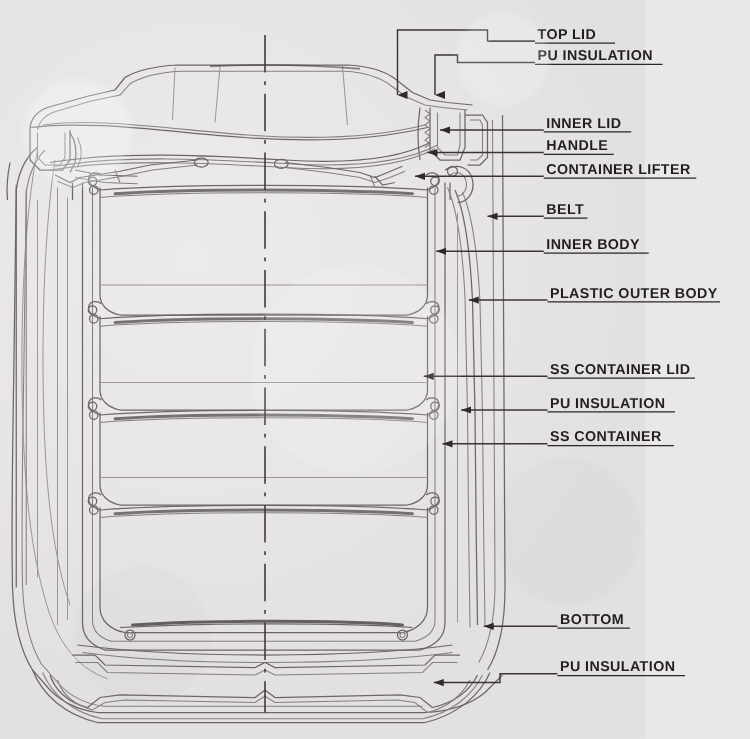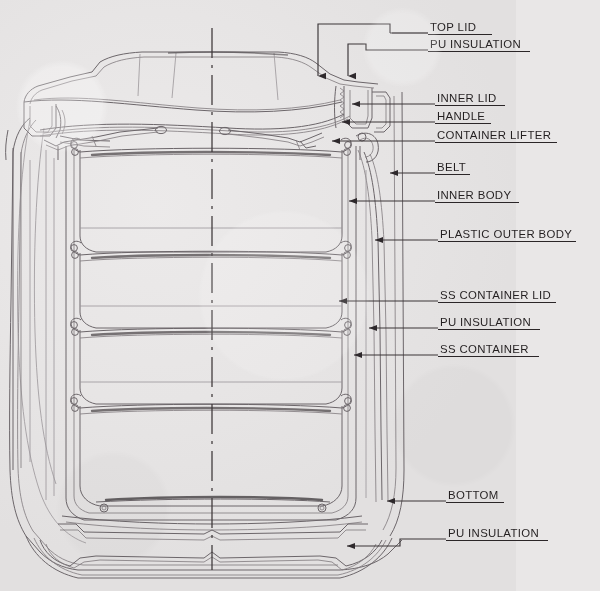--- a/index.html
+++ b/index.html
@@ -10,20 +10,21 @@
     font-family:"Liberation Sans", sans-serif;
     overflow:hidden;
     position:relative;
   }
   #sheet{
     position:absolute;
     inset:0;
     width:516px;height:591px;
     background:
       radial-gradient(ellipse 70% 60% at 30% 35%, #eceaea 0%, #e7e5e5 55%, #e2e0e0 100%);
+    font-weight: bold;
   }
   
   #grain{
     position:absolute;inset:0;
     pointer-events:none;
     opacity:.5;
     background:
       radial-gradient(circle at 12% 18%, rgba(255,255,255,.55) 0 6%, rgba(0,0,0,0) 7%),
       radial-gradient(circle at 78% 8%,  rgba(255,255,255,.40) 0 5%, rgba(0,0,0,0) 6%),
       radial-gradient(circle at 88% 72%, rgba(0,0,0,.035) 0 9%,  rgba(0,0,0,0) 10%),

